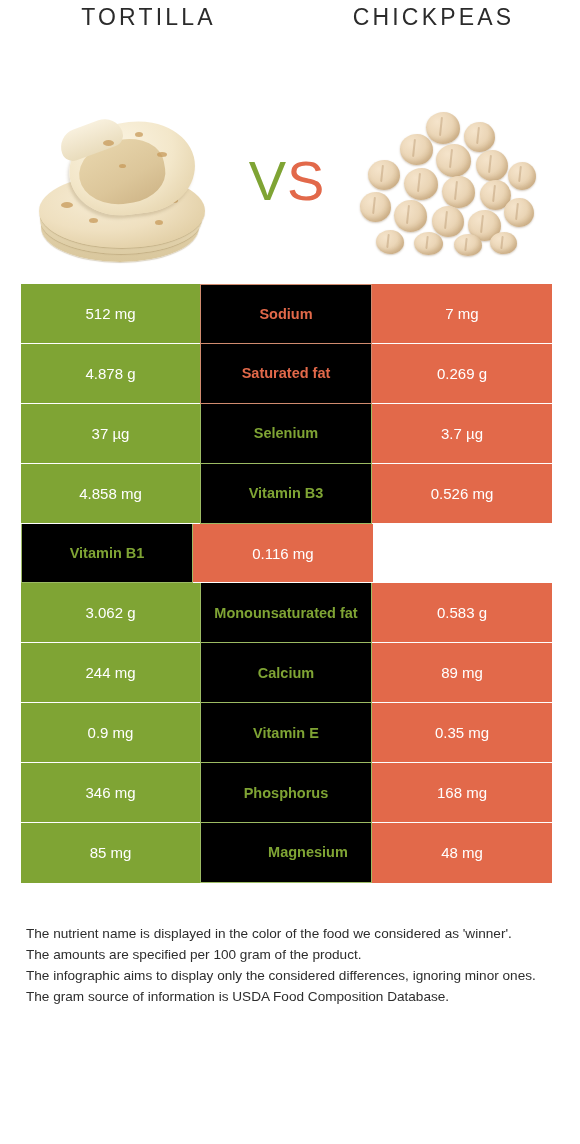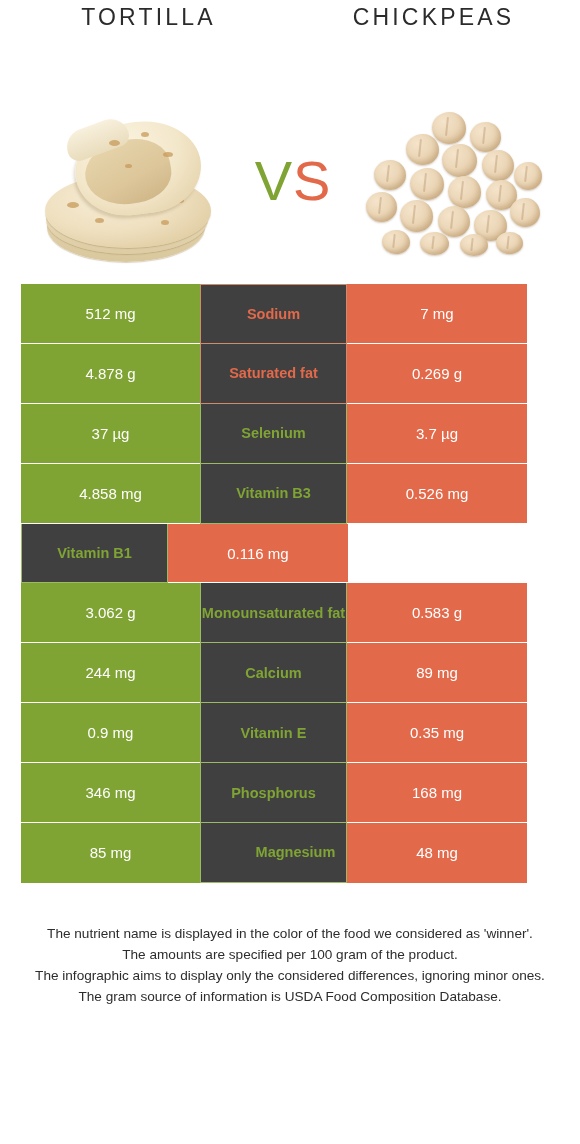--- a/index.html
+++ b/index.html
@@ -37,21 +37,21 @@
     white-space: nowrap;
   }
   .title-left  { padding-left: 6px; }
   .title-right { padding-right: 4px; }
 
   
   .hero {
     height: 206px;
     display: flex;
     align-items: center;
-    justify-content: flex-end;
+    justify-content: flex-start;
     padding: 0 18px;
     box-sizing: border-box;
     position: relative;
   }
   .hero-cell {
     width: 215px;
     height: 190px;
     position: relative;
     display: flex;
     align-items: center;
@@ -157,22 +157,22 @@
     color: #ffffff;
     border-bottom: 1.4px solid #ffffff;
   }
   .cell-right {
     width: 180px;
     background: #E2694A;
     color: #ffffff;
     border-bottom: 1.4px solid #ffffff;
   }
   .cell-mid {
-    width: 147px;
-    background: #404040;
+    width: 172px;
+    background: #000000;
     font-size: 14.5px;
     font-weight: 600;
   }
   .row:last-child .cell-left,
   .row:last-child .cell-right { border-bottom: none; }
 
   
   .row.win-left  .cell-mid {
     color: #7FA434;
     border-left: 1px solid #9cba63;
@@ -187,21 +187,20 @@
   }
   .row:first-child.win-left  .cell-mid { border-top: 1px solid #9cba63; }
   .row:first-child.win-right .cell-mid { border-top: 1px solid #d08b6f; }
   .row:last-child.win-left   .cell-mid { border-bottom: 1px solid #9cba63; padding-left: 44px; }
   .row:last-child.win-right  .cell-mid { border-bottom: 1px solid #d08b6f; }
 
   
   .footer {
     margin-top: 40px;
     padding: 0 26px;
-    text-align: center;
     font-size: 13.6px;
     line-height: 21px;
     color: #2d2d2d;
     font-family: "Liberation Sans", sans-serif;
   }
   .footer p { margin: 0; }
 </style>
 </head>
 <body>
 

